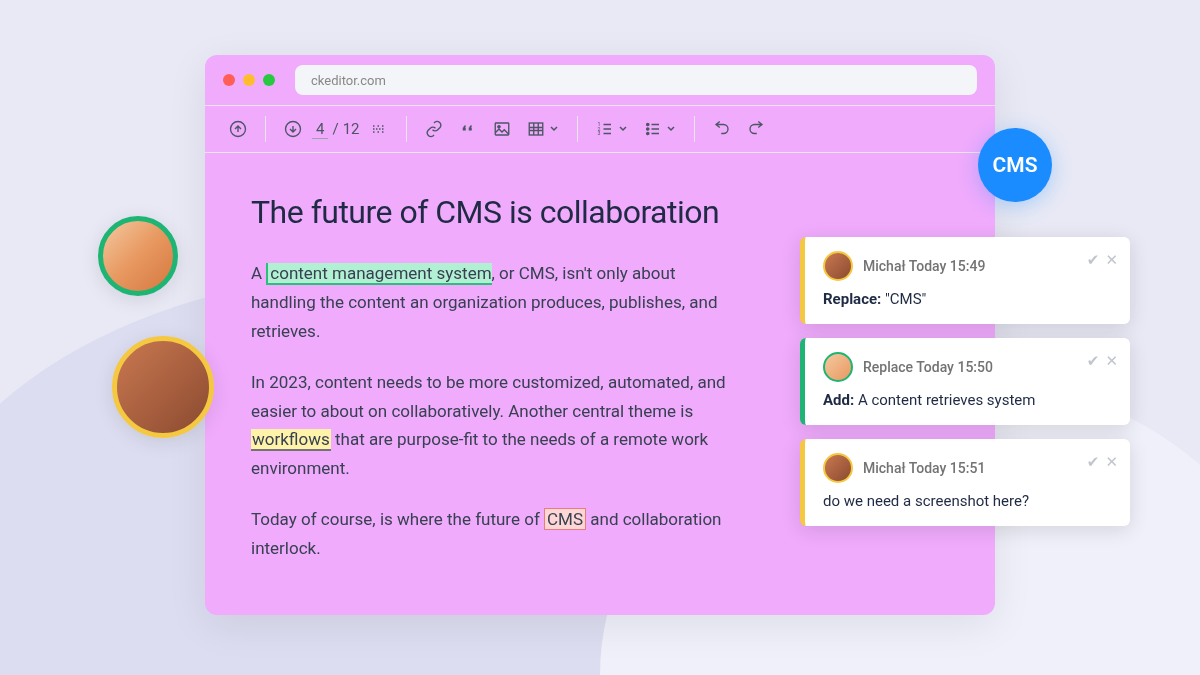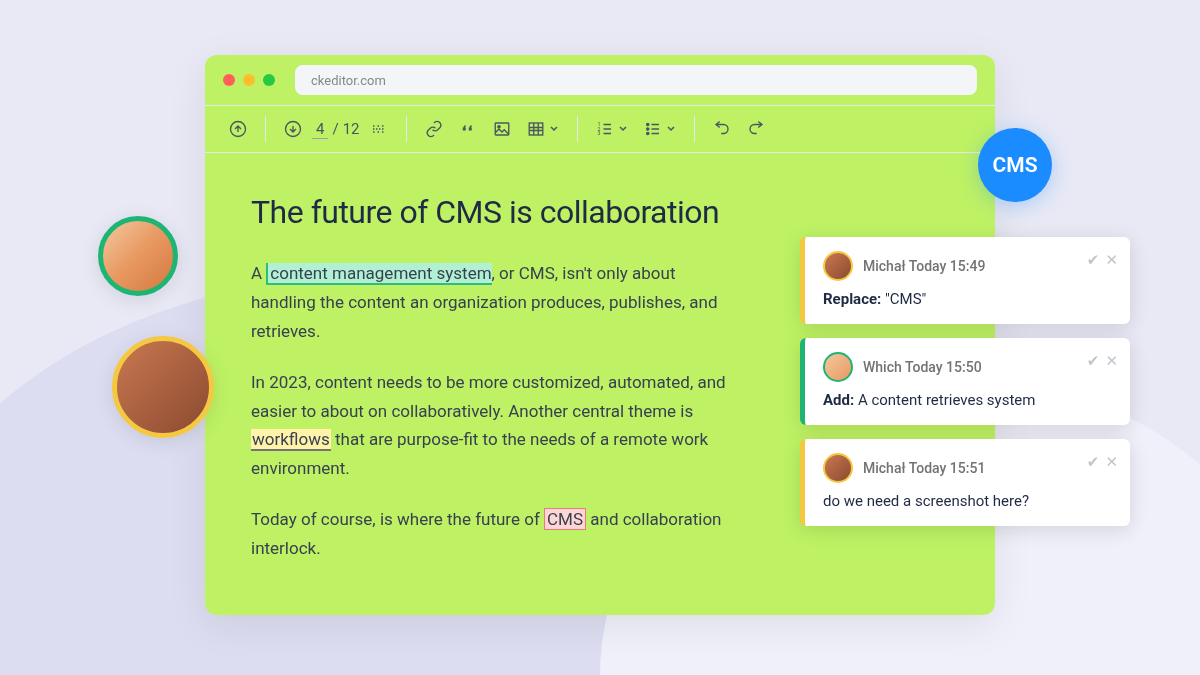--- a/index.html
+++ b/index.html
@@ -29,21 +29,21 @@
     height: 600px;
     background: #f0f0fa;
     border-radius: 50% 50% 0 0;
   }
   .browser {
     position: absolute;
     top: 55px;
     left: 205px;
     width: 790px;
     height: 560px;
-    background: #bef264;
+    background: #f0abfc;
     border-radius: 12px;
     box-shadow: 0 10px 40px rgba(0,0,0,0.08);
     overflow: hidden;
   }
   .browser-chrome {
     height: 50px;
     display: flex;
     align-items: center;
     padding: 0 18px;
     gap: 8px;
@@ -362,21 +362,21 @@
       <span>✕</span>
     </div>
     <div class="comment-body">
       <span class="bold">Replace:</span><span> "CMS"</span>
     </div>
   </div>
 
   <div class="comment-card c-green">
     <div class="comment-head">
       <div class="comment-av g"></div>
-      <span class="comment-meta"><span>Which</span> <span>Today 15:50</span></span>
+      <span class="comment-meta"><span>Replace</span> <span>Today 15:50</span></span>
     </div>
     <div class="comment-actions">
       <span>✔</span>
       <span>✕</span>
     </div>
     <div class="comment-body">
       <span class="bold">Add:</span><span> A content retrieves system</span>
     </div>
   </div>
 

